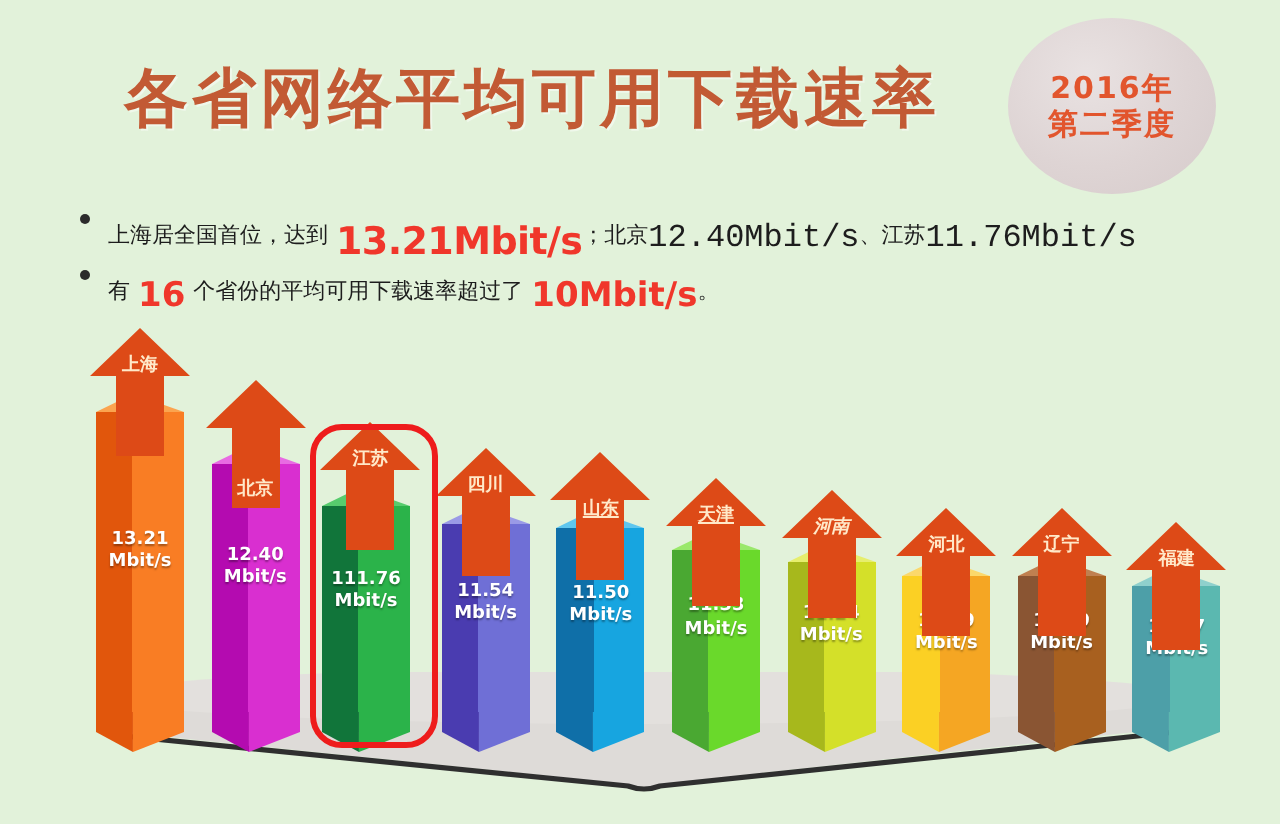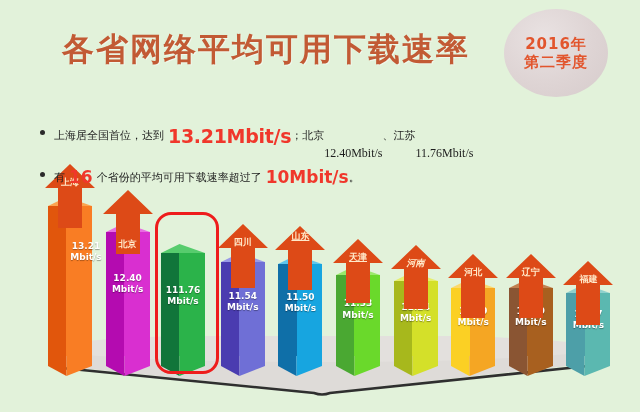--- a/index.html
+++ b/index.html
@@ -25,29 +25,29 @@
     background:radial-gradient(ellipse at 38% 32%, #e9e2e2 0%, #ded4d4 55%, #d6cbcb 100%);
     display:flex;flex-direction:column;align-items:center;justify-content:center;
     line-height:1.22;
   }
   .badge span{
     color:#e2552d;font-size:15px;font-weight:bold;letter-spacing:1px;white-space:nowrap;
   }
 
   
   .bullets{position:absolute;left:40px;top:110px;width:580px;}
-  .brow{display:flex;align-items:center;white-space:nowrap;margin-bottom:6px;}
+  .brow{display:flex;align-items:flex-start;white-space:nowrap;margin-bottom:6px;}
   .dot{
     width:5px;height:5px;border-radius:50%;background:#2b2b2b;
     margin-right:9px;flex:0 0 auto;position:relative;top:-3px;
   }
   .t-sm{font-size:11px;color:#1d1d1d;}
   .t-big{font-size:19px;font-weight:bold;color:#f0372b;letter-spacing:-.3px;}
   .t-big2{font-size:17px;font-weight:bold;color:#f0372b;}
-  .t-mono{font-size:12px;color:#1d1d1d;font-family:Liberation Serif, serif;margin-top:36px;}
+  .t-mono{font-size:16px;color:#1d1d1d;font-family:Liberation Mono, monospace;}
   .gap{display:inline-block;width:4px;}
 
   
   .platform{
     position:absolute;left:46px;top:336px;width:552px;height:60px;
   }
   .platform svg{display:block;}
 
   
   .chart{position:absolute;left:0;top:0;width:640px;height:412px;}
@@ -93,21 +93,21 @@
       <div class="bar" style="left: 48px; top: 197px; width: 44px; height: 171px;">
         <svg width="44" height="18" style="position:absolute;left:0;top:0;">
           <polygon points="0,9 18.48,0 44,9 25.52,18" fill="#fba44f"></polygon>
         </svg>
         <div class="face-l" style="top:9px;height:150px;background:#e1560c;"></div>
         <div class="face-r" style="top:9px;height:150px;background:#f97d24;"></div>
         <svg width="44" height="22" style="position:absolute;left:0;top:159px;">
           <polygon points="0,0 18.48,0 18.48,20 0,10" fill="#e1560c"></polygon>
           <polygon points="18.48,0 44,0 44,10 18.48,20" fill="#f97d24"></polygon>
         </svg>
-        <div class="val" style="top:44px;padding-left:16px;">13.21<br>Mbit/s</div>
+        <div class="val" style="top:68px;">13.21<br>Mbit/s</div>
       </div>
       <div class="arrow" style="left: 43px; top: 162px; width: 54px; height: 68px;">
         <svg width="54" height="68" viewBox="0 0 54 68">
           <polygon points="27,2 52,26 39,26 39,66 15,66 15,26 2,26" fill="#dd4a17"></polygon>
         </svg>
         <div class="prov" style="top:14px;color:#ffe9c9;">上海</div>
       </div>
       <div class="bar" style="left: 105.6px; top: 223px; width: 44px; height: 145px;">
         <svg width="44" height="18" style="position:absolute;left:0;top:0;">
           <polygon points="0,9 18.48,0 44,9 25.52,18" fill="#e86be2"></polygon>
@@ -131,20 +131,26 @@
           <polygon points="0,9 18.48,0 44,9 25.52,18" fill="#57cc6d"></polygon>
         </svg>
         <div class="face-l" style="top:9px;height:103px;background:#11753a;"></div>
         <div class="face-r" style="top:9px;height:103px;background:#2bb34a;"></div>
         <svg width="44" height="22" style="position:absolute;left:0;top:112px;">
           <polygon points="0,0 18.48,0 18.48,20 0,10" fill="#11753a"></polygon>
           <polygon points="18.48,0 44,0 44,10 18.48,20" fill="#2bb34a"></polygon>
         </svg>
         <div class="val" style="top:41.2px;">111.76<br>Mbit/s</div>
       </div>
+      <div class="arrow" style="left: 158.2px; top: 209px; width: 54px; height: 68px;">
+        <svg width="54" height="68" viewBox="0 0 54 68">
+          <polygon points="27,2 52,26 39,26 39,66 15,66 15,26 2,26" fill="#dd4a17"></polygon>
+        </svg>
+        <div class="prov" style="top:14px;color:#ffe9c9;">江苏</div>
+      </div>
       <div class="bar" style="left: 220.8px; top: 253px; width: 44px; height: 115px;">
         <svg width="44" height="18" style="position:absolute;left:0;top:0;">
           <polygon points="0,9 18.48,0 44,9 25.52,18" fill="#9a9ae6"></polygon>
         </svg>
         <div class="face-l" style="top:9px;height:94px;background:#4a3cb0;"></div>
         <div class="face-r" style="top:9px;height:94px;background:#6f6fd6;"></div>
         <svg width="44" height="22" style="position:absolute;left:0;top:103px;">
           <polygon points="0,0 18.48,0 18.48,20 0,10" fill="#4a3cb0"></polygon>
           <polygon points="18.48,0 44,0 44,10 18.48,20" fill="#6f6fd6"></polygon>
         </svg>
@@ -165,21 +171,21 @@
         <svg width="44" height="22" style="position:absolute;left:0;top:101px;">
           <polygon points="0,0 18.48,0 18.48,20 0,10" fill="#0f6fa8"></polygon>
           <polygon points="18.48,0 44,0 44,10 18.48,20" fill="#17a5e0"></polygon>
         </svg>
         <div class="val" style="top:36.800000000000004px;">11.50<br>Mbit/s</div>
       </div>
       <div class="arrow" style="left: 273.4px; top: 224px; width: 54px; height: 68px;">
         <svg width="54" height="68" viewBox="0 0 54 68">
           <polygon points="27,2 52,26 39,26 39,66 15,66 15,26 2,26" fill="#dd4a17"></polygon>
         </svg>
-        <div class="prov" style="top:6px;color:#ffe9c9;text-decoration:underline;">山东</div>
+        <div class="prov" style="top:24px;color:#ffe9c9;text-decoration:underline;">山东</div>
       </div>
       <div class="bar" style="left: 336px; top: 266px; width: 44px; height: 102px;">
         <svg width="44" height="18" style="position:absolute;left:0;top:0;">
           <polygon points="0,9 18.48,0 44,9 25.52,18" fill="#9ae86b"></polygon>
         </svg>
         <div class="face-l" style="top:9px;height:81px;background:#4aa832;"></div>
         <div class="face-r" style="top:9px;height:81px;background:#6ad92b;"></div>
         <svg width="44" height="22" style="position:absolute;left:0;top:90px;">
           <polygon points="0,0 18.48,0 18.48,20 0,10" fill="#4aa832"></polygon>
           <polygon points="18.48,0 44,0 44,10 18.48,20" fill="#6ad92b"></polygon>

